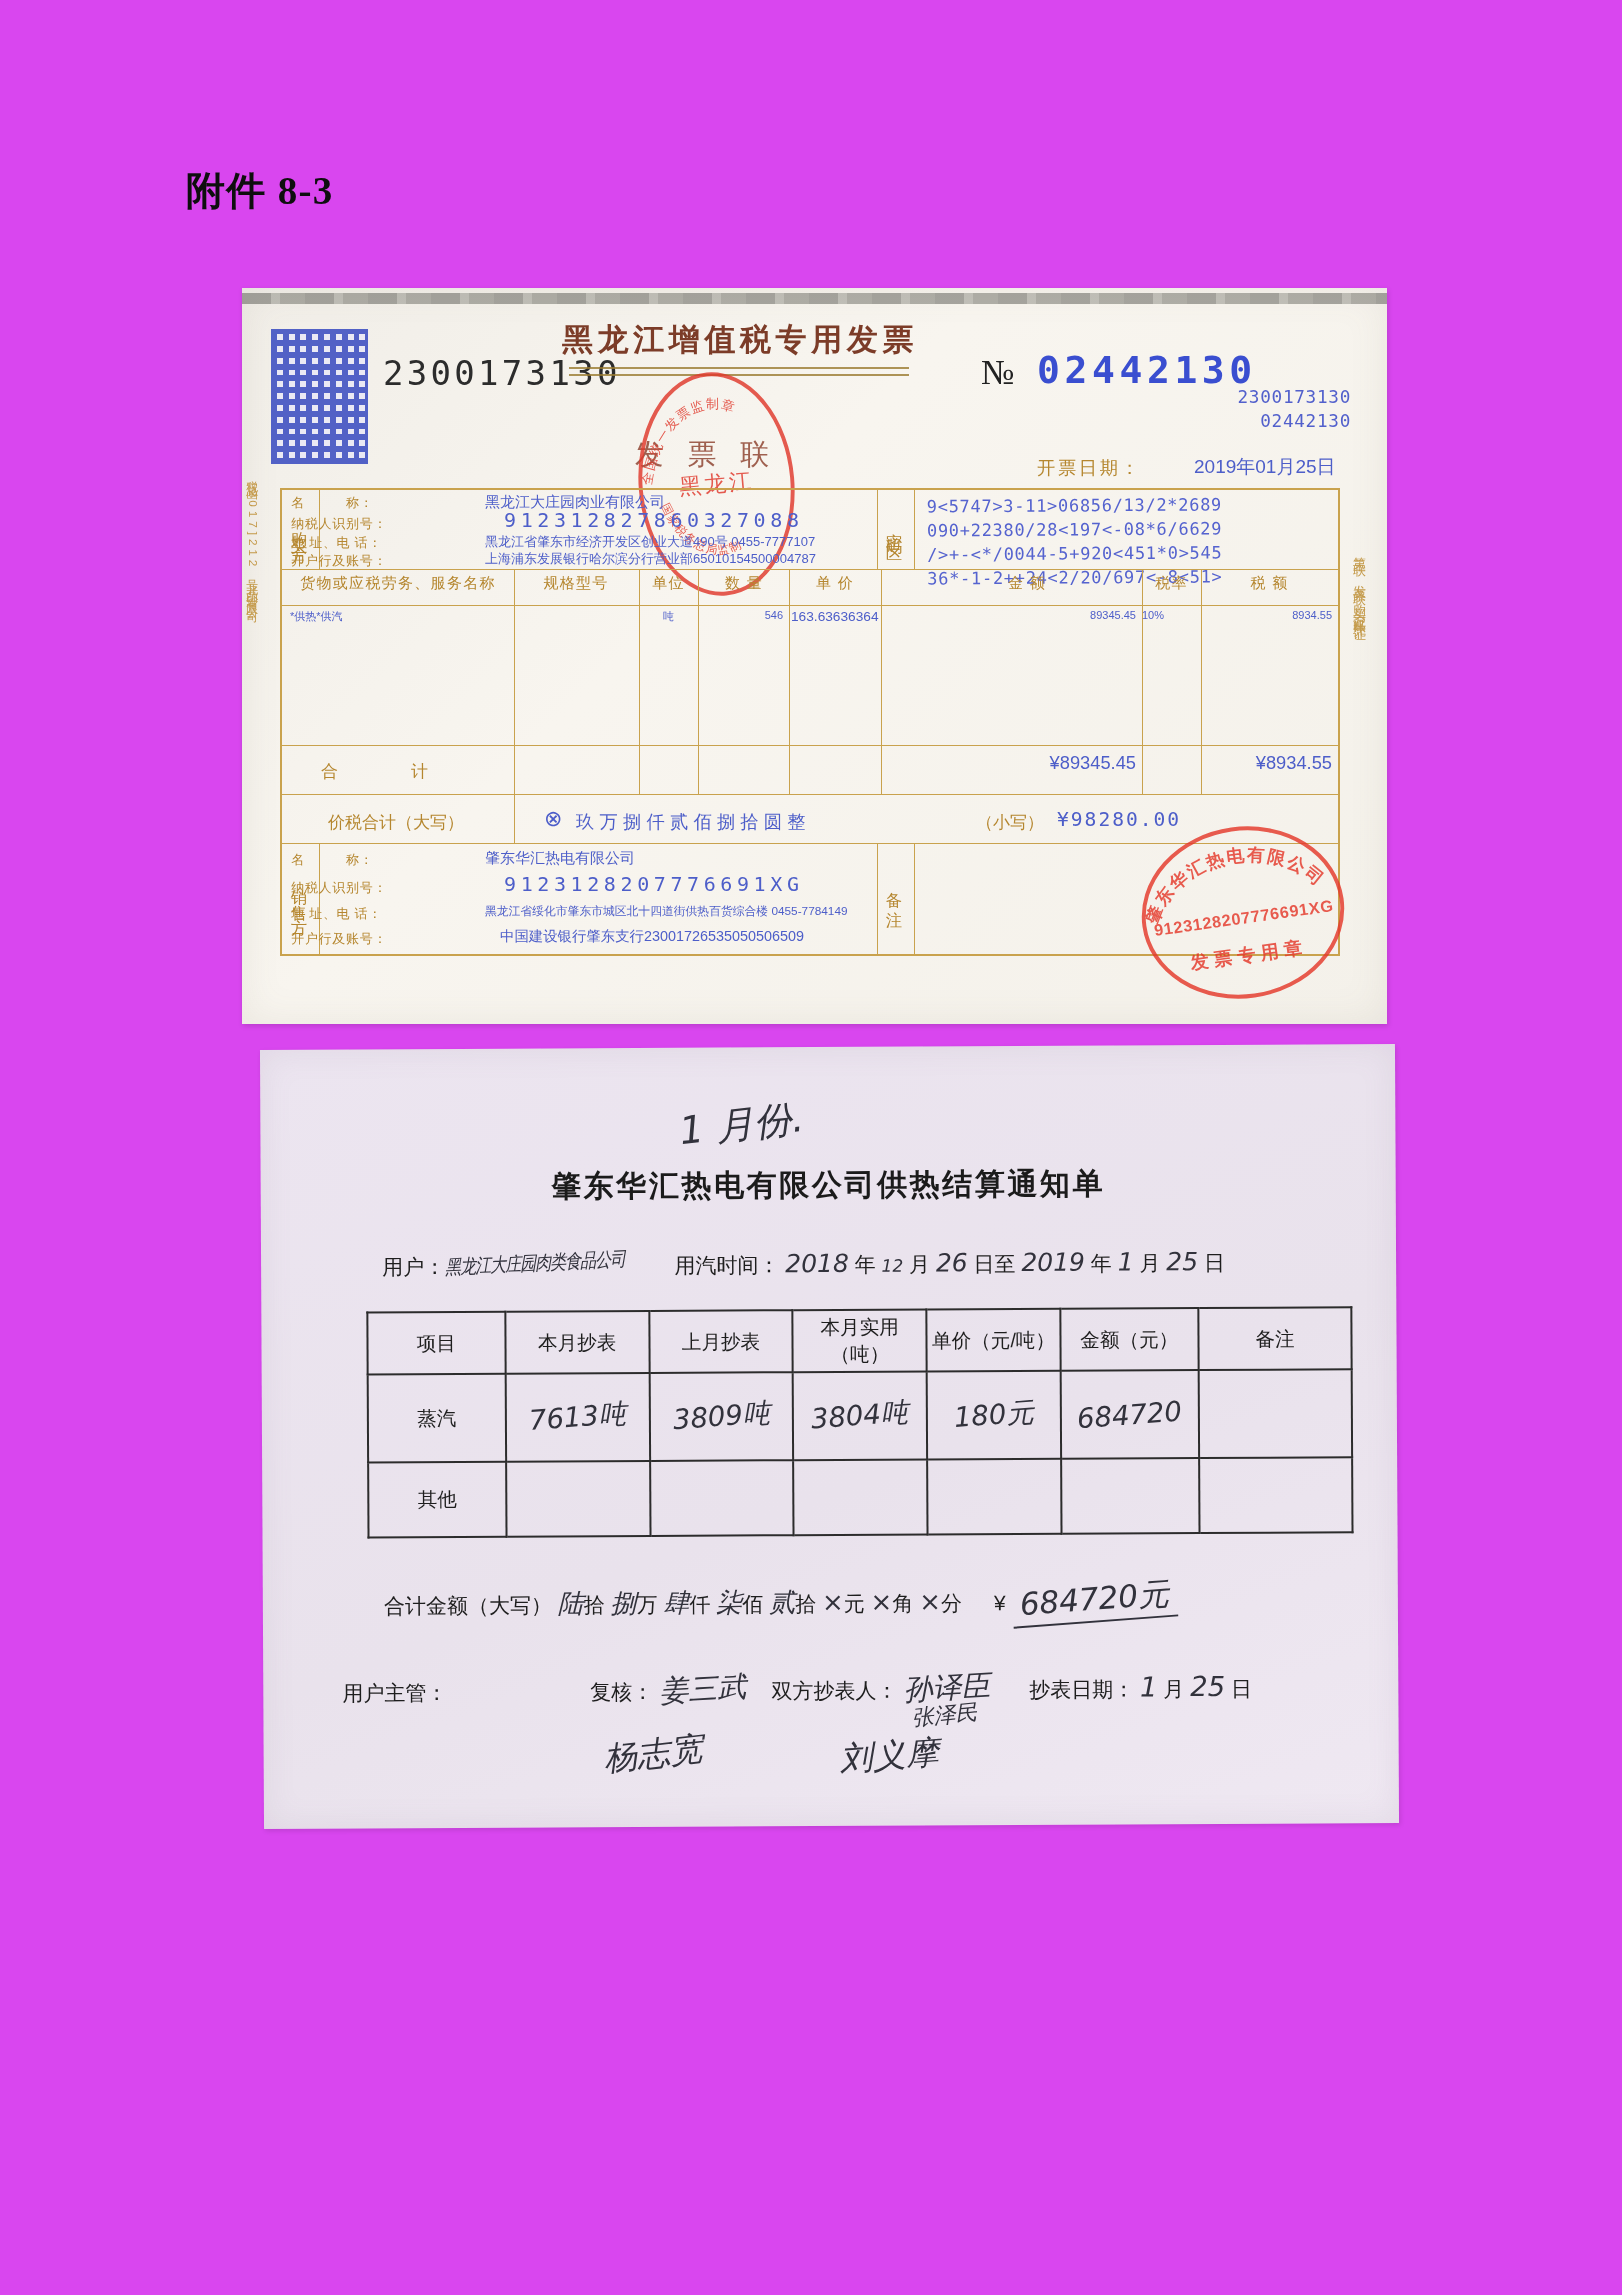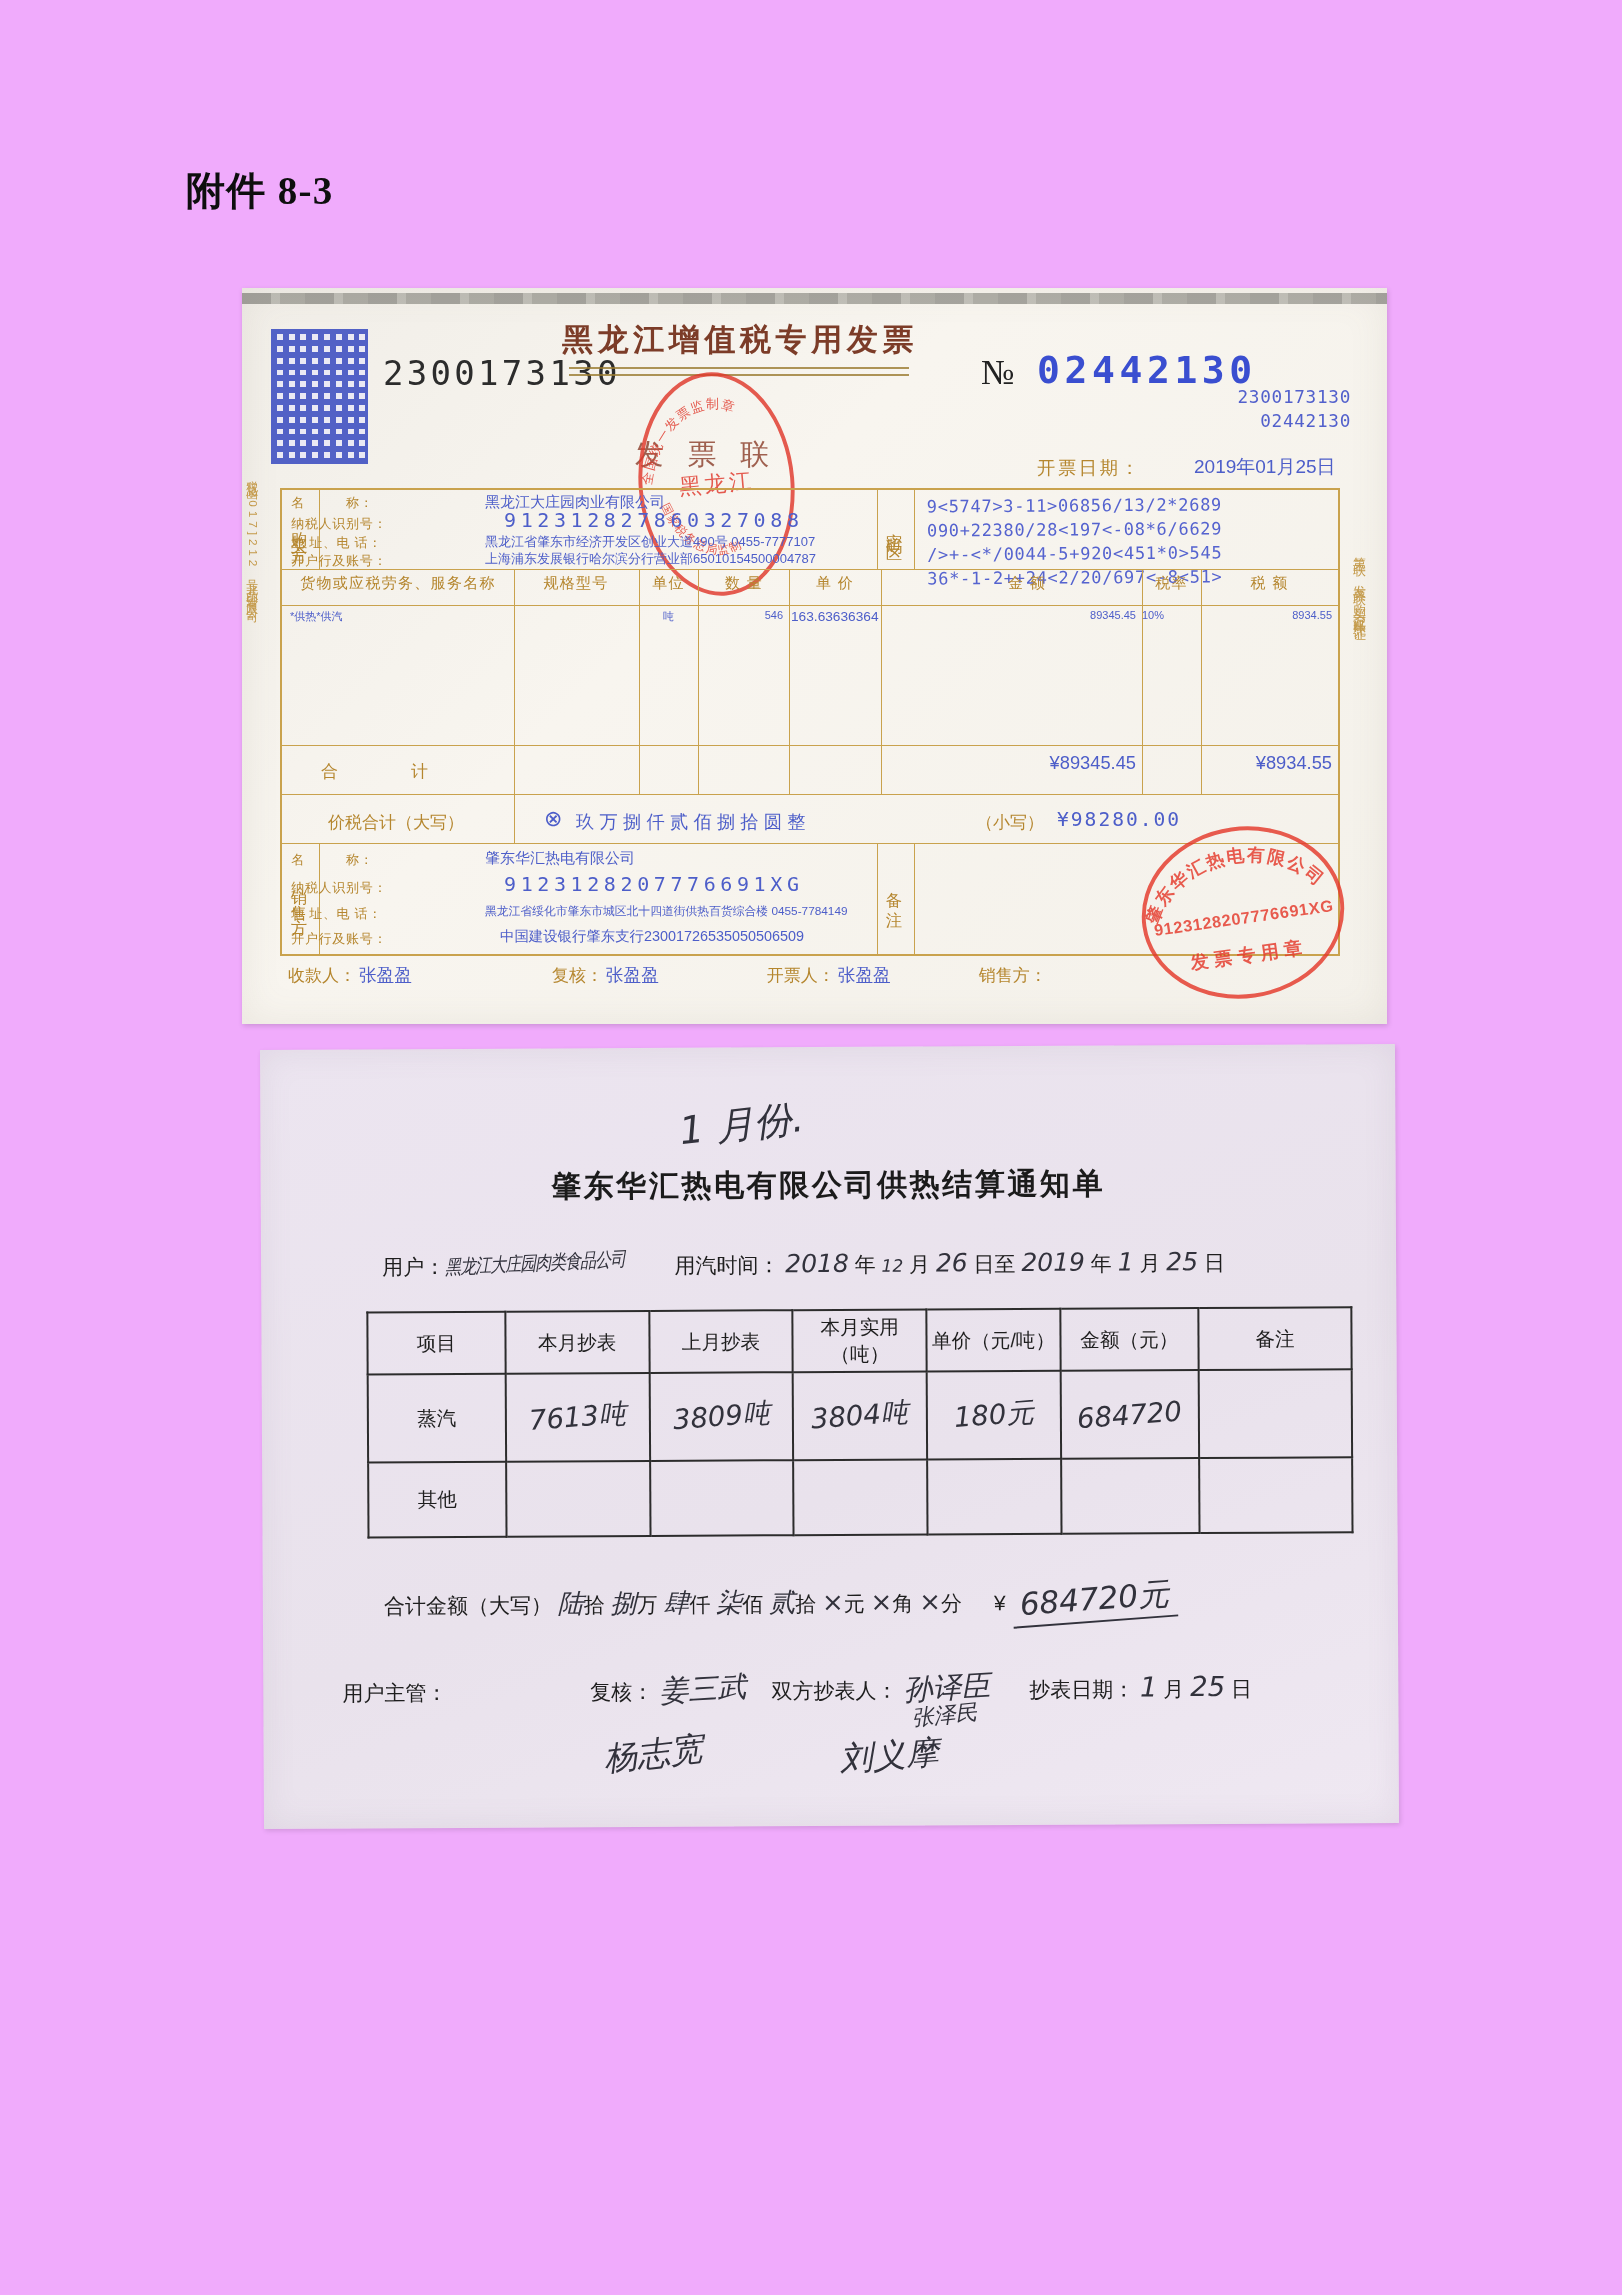--- a/index.html
+++ b/index.html
@@ -1,16 +1,16 @@
 <!DOCTYPE html>
 <html style="font-size:10.5px"><head>
 <meta charset="utf-8">
 <style>
   html,body { margin:0; padding:0; background:#ffffff; }
-  .page { position:relative; width:1623px; height:2295px; background:#f0abfc; overflow:hidden;
+  .page { position:relative; width:1623px; height:2295px; background:#d946ef; overflow:hidden;
           font-family:"Liberation Sans", sans-serif; }
 
   .attach-label { position:absolute; left:186px; top:164px; font-size:39px; font-weight:bold;
                   color:#0e0e0e; font-family:"Liberation Serif", serif; letter-spacing:1.3px; }
 
   
   .scan-invoice { position:absolute; left:242px; top:288px; width:1145px; height:736px;
                   background:linear-gradient(135deg,#f1eee8 0%, #f8f5ef 40%, #f4f1ea 100%);
                   box-shadow: inset 0 0 39px rgba(120,110,90,.10), 1.3px 2px 5.2px rgba(0,0,0,.15); }
   .scan-edge { position:absolute; left:0; top:5.2px; width:100%; height:10.5px; opacity:.5;
@@ -192,29 +192,20 @@
       <div class="f-label" style="left:9.2px; top:361px;">名　　　称：</div>
       <div class="f-value" style="left:203px; top:359px; font-size:15px;">肇东华汇热电有限公司</div>
       <div class="f-label" style="left:9.2px; top:389px;">纳税人识别号：</div>
       <div class="f-value taxid" style="left:222px; top:382px;">9123128207776691XG</div>
       <div class="f-label" style="left:9.2px; top:415px;">地 址、电 话：</div>
       <div class="f-value" style="left:203px; top:414px; font-size:11.8px;">黑龙江省绥化市肇东市城区北十四道街供热百货综合楼 0455-7784149</div>
       <div class="f-label" style="left:9.2px; top:440px;">开户行及账号：</div>
       <div class="f-value" style="left:218px; top:437px; font-size:14.4px;">中国建设银行肇东支行23001726535050506509</div>
     </div>
 
-    <div style="position:absolute; left:46px; top:675px;">
-      <span class="gold" style="font-size:17px;">收款人：</span>
-      <span class="blue" style="font-size:17.7px;">张盈盈</span>
-      <span class="gold" style="font-size:17px; margin-left:137px;">复核：</span>
-      <span class="blue" style="font-size:17.7px;">张盈盈</span>
-      <span class="gold" style="font-size:17px; margin-left:105px;">开票人：</span>
-      <span class="blue" style="font-size:17.7px;">张盈盈</span>
-      <span class="gold" style="font-size:17px; margin-left:85px;">销售方：</span>
-    </div>
 
     <svg class="seal" style="left:883px; top:523px; transform:rotate(-8deg);" width="236" height="203" viewBox="0 0 360 310">
       <ellipse cx="180" cy="155" rx="152" ry="128" fill="none" stroke="#e5392b" stroke-width="6"></ellipse>
       <defs>
         <path id="arcTop2" d="M 44 170 A 138 112 0 0 1 316 170"></path>
       </defs>
       <text fill="#e5392b" font-size="27" letter-spacing="3" font-weight="bold">
         <textPath href="#arcTop2" startOffset="4%">肇东华汇热电有限公司</textPath>
       </text>
       <text x="180" y="172" text-anchor="middle" fill="#e5392b" font-size="25" letter-spacing="1" font-weight="bold">9123128207776691XG</text>

